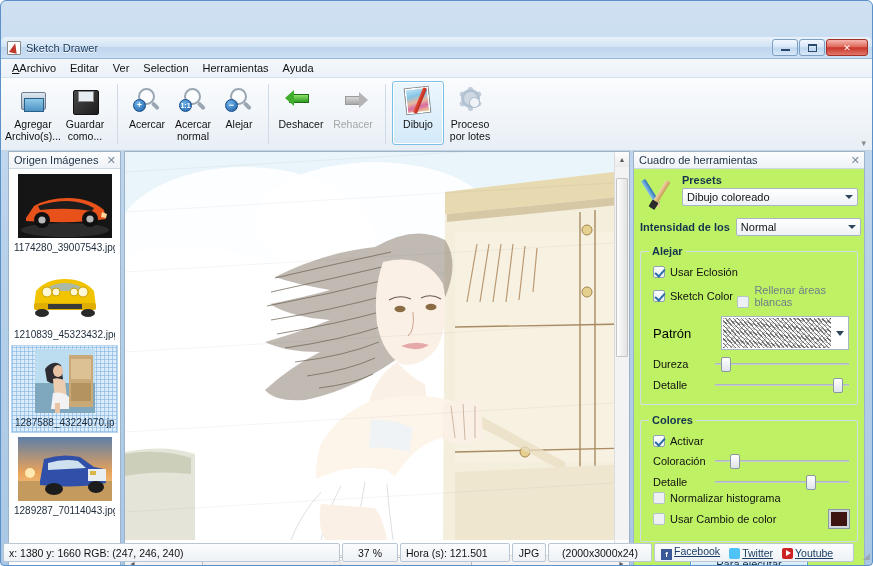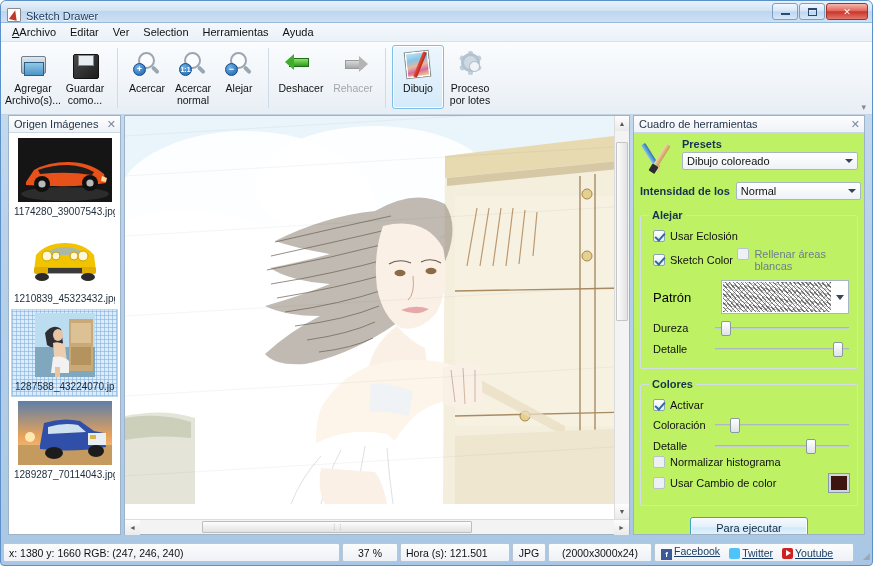--- a/index.html
+++ b/index.html
@@ -20,23 +20,24 @@
     padding: 0;
     overflow: hidden;
   }
 
   
   .titlebar {
     position: relative;
     height: 22px;
     background: linear-gradient(180deg,#e9f2fb 0%, #d2e3f4 45%, #bed6ee 50%, #cde0f3 100%);
     border-radius: 5px 5px 0 0;
-    display: flex; align-items: flex-end;
+    display: flex; align-items: center;
     padding-left: 6px;
     border-bottom: 1px solid #96b9dc;
+    margin-top: 36px;
   }
   .title-icon {
     width: 14px; height: 14px; margin-right: 5px;
     background: #fff; border: 1px solid #8a8a8a;
     position: relative; border-radius: 1px;
     display:inline-block;
   }
   .title-icon:after {
     content:""; position:absolute; left:2px; top:1px;
     width:0;height:0;border-left:4px solid transparent;
@@ -326,21 +327,21 @@
   }
   .chk.on:after{
     content:""; position:absolute; left:3px; top:0px; width:4px;height:8px;
     border:solid #2b6ca3; border-width:0 2px 2px 0; transform:rotate(42deg);
   }
   .chk.dim { background:#eef1f4; border-color:#b6c2cd;}
   .chklbl { font-size:11px; color:#111; }
   .chklbl.dim { color:#6f7d8a;}
   .two-col { display:flex; align-items:center; margin: 2px 0 6px 4px; }
   .two-col .c1 { width:98px; display:flex;align-items:center;gap:5px;}
-  .two-col .c2 { display:flex;align-items:flex-start;gap:5px;}
+  .two-col .c2 { display:flex;align-items:flex-end;gap:5px;}
 
   .patron-row { display:flex; align-items:center; margin: 8px 0 6px 4px; gap:6px;}
   .patron-lbl { width:62px; font-size:13px;}
   .patron-box {
     flex:1; height:34px; border:1px solid #a7b6c5; background:#fff;
     position:relative; display:flex; align-items:center;
   }
   .patron-swatch {
     position:absolute; left:1px; top:1px; right:17px; bottom:1px;
     background:

